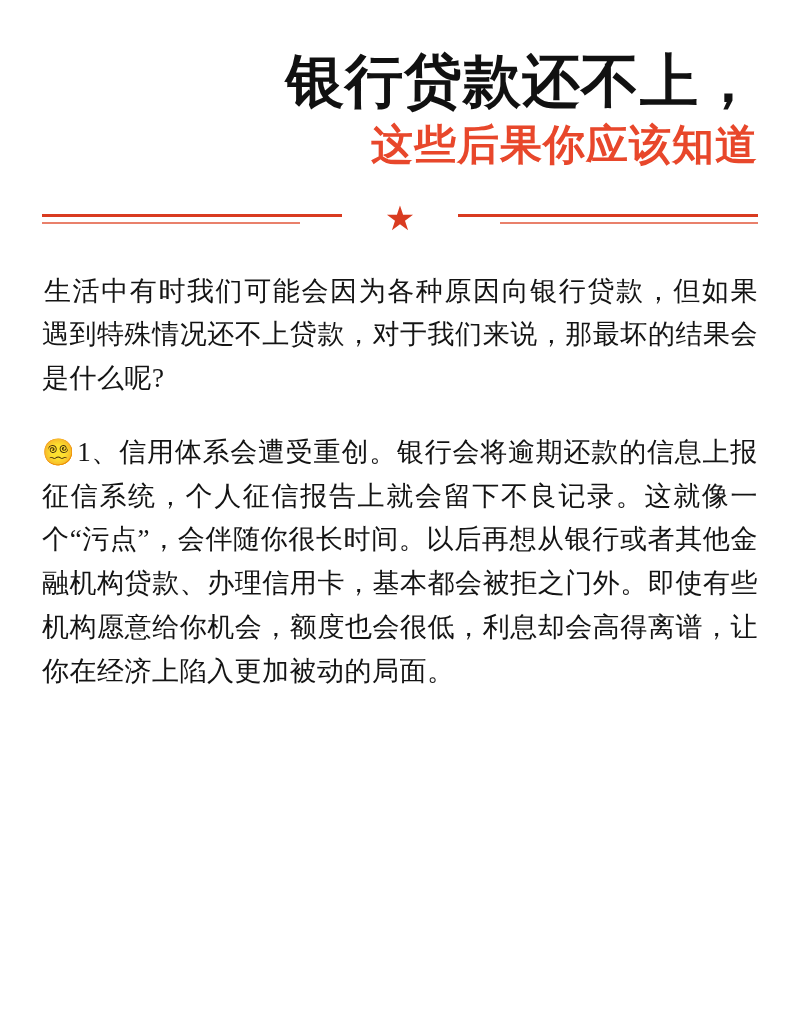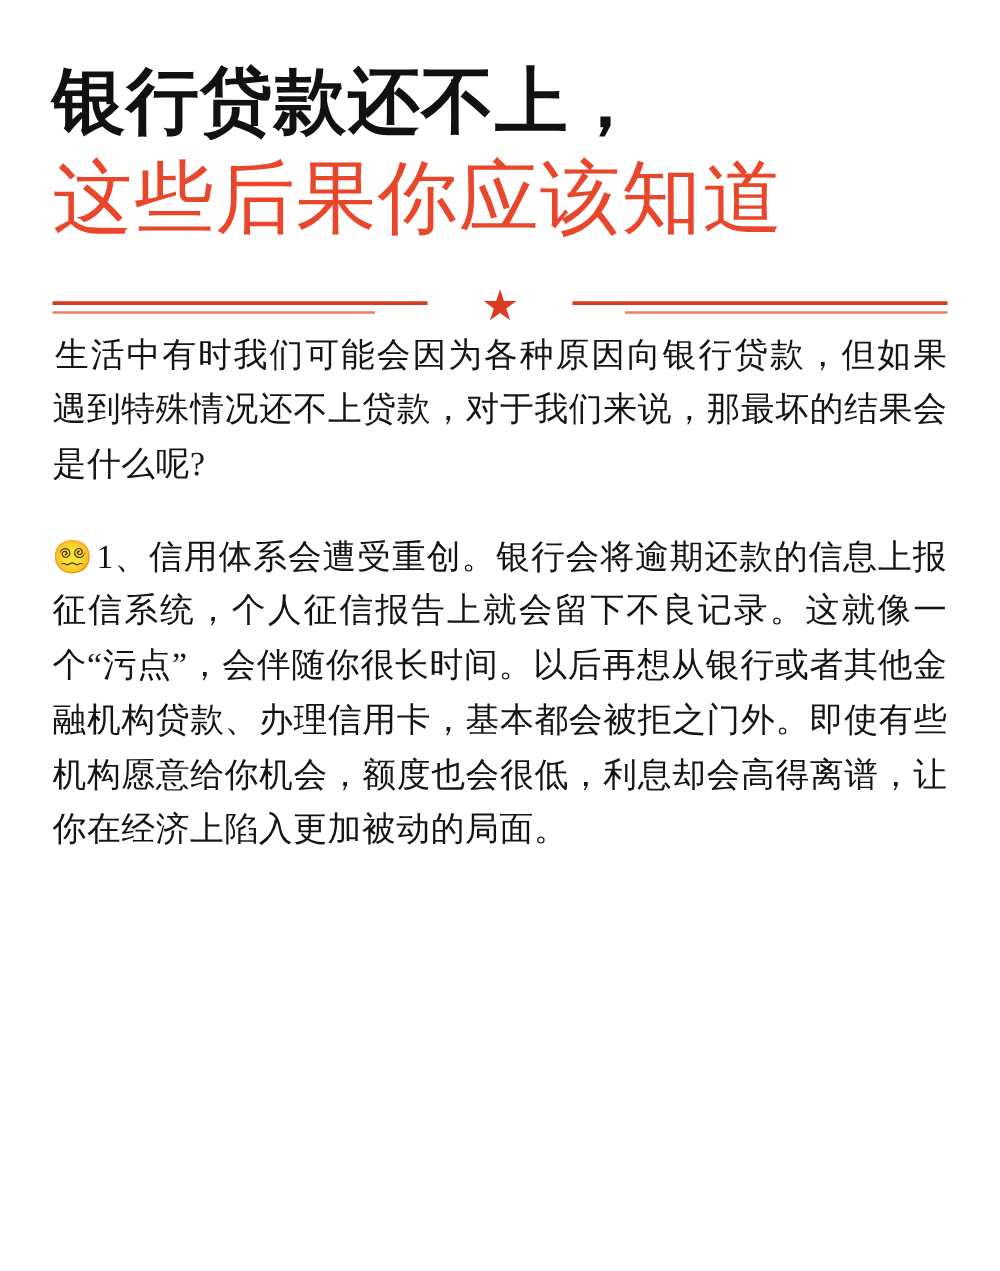--- a/index.html
+++ b/index.html
@@ -15,34 +15,34 @@
     color: #1a1a1a;
   }
   .page {
     width: 800px;
     height: 1017px;
     box-sizing: border-box;
     padding: 40px 42px 0 42px;
     position: relative;
   }
   .title-block {
-    text-align: left;
+    text-align: right;
     margin-top: 8px;
   }
   .title-line1 {
     font-size: 58px;
     font-weight: bold;
     letter-spacing: 1px;
     color: #111111;
     line-height: 1.18;
     white-space: nowrap;
   }
   .title-line2 {
-    font-size: 64px;
-    font-weight: normal;
+    font-size: 42px;
+    font-weight: bold;
     letter-spacing: 1px;
     color: #e8472b;
     line-height: 1.22;
     margin-top: 4px;
     white-space: nowrap;
   }
   .divider {
     margin-top: 30px;
     height: 34px;
     position: relative;
@@ -79,20 +79,21 @@
     height: 34px;
     color: #d93b20;
     font-size: 34px;
     line-height: 34px;
     text-align: center;
     z-index: 2;
     background: #ffffff;
     padding: 0 14px;
   }
   .body-text {
+    margin-top: 34px;
     font-size: 27px;
     line-height: 1.62;
     letter-spacing: 0.5px;
     color: #141414;
     text-align: justify;
   }
   .para {
     margin: 0 0 30px 0;
   }
   .para:last-child { margin-bottom: 0; }

